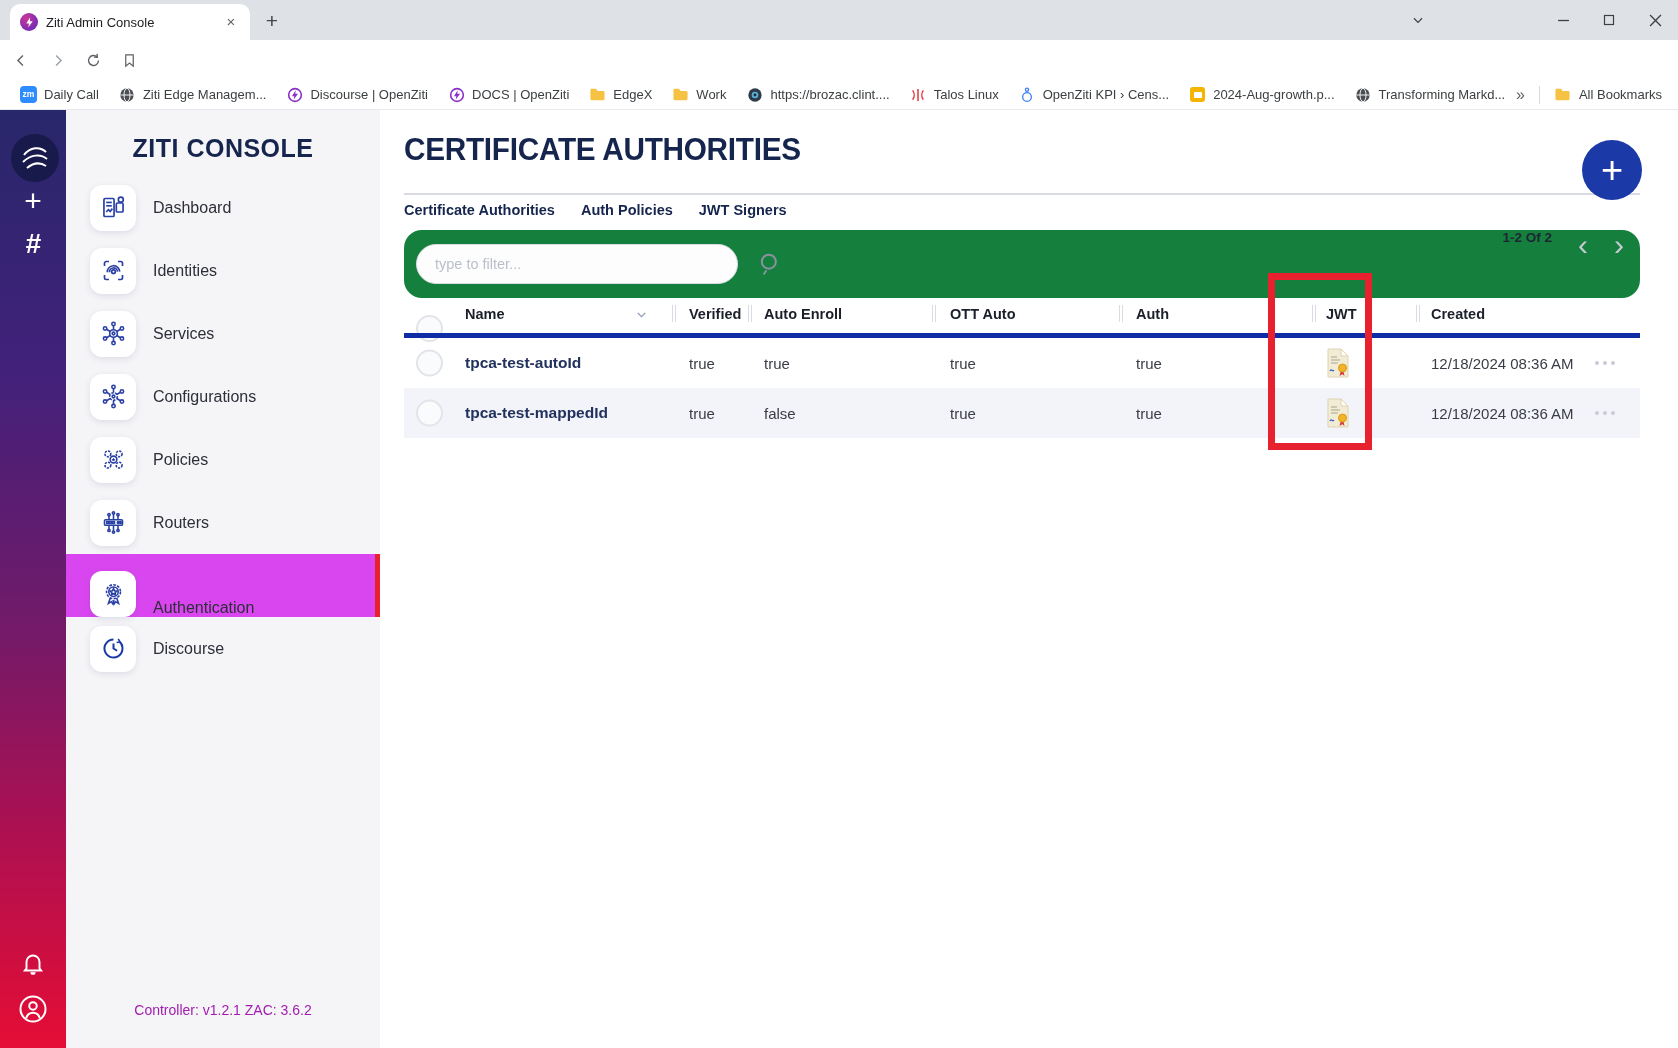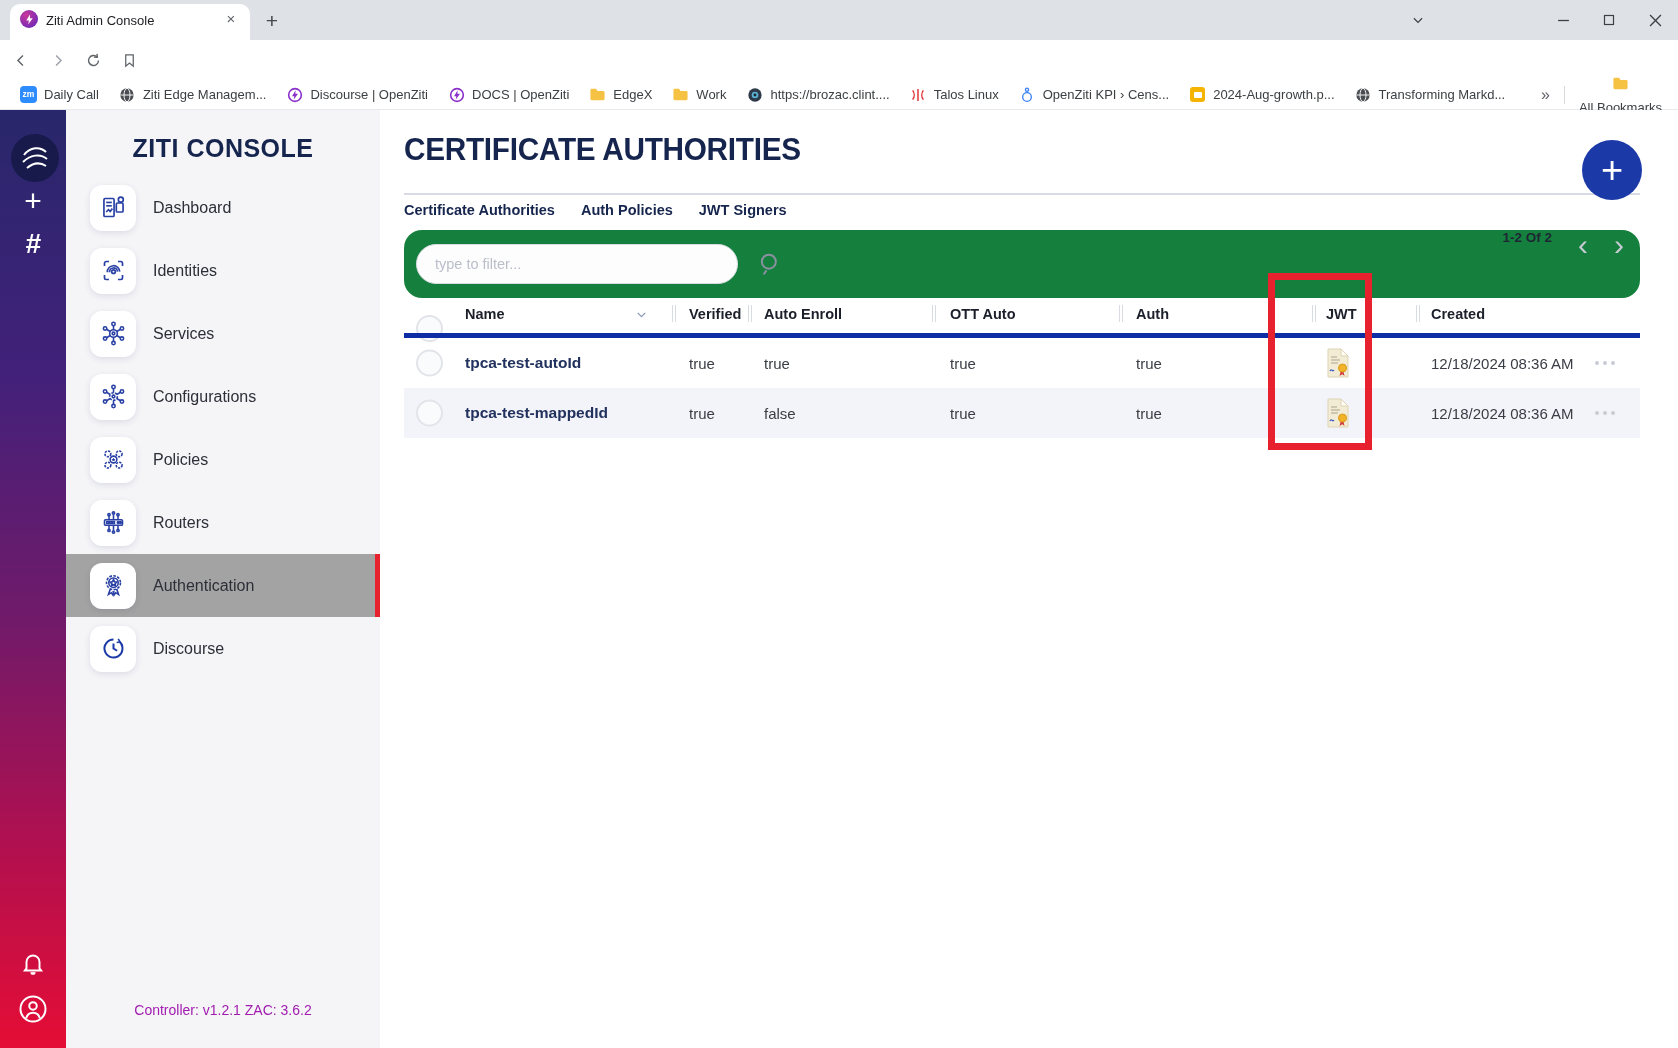--- a/index.html
+++ b/index.html
@@ -2,21 +2,21 @@
 <html><head>
 <meta charset="utf-8">
 <style>
   * { margin:0; padding:0; box-sizing:border-box; }
   html,body { width:1678px; height:1048px; overflow:hidden; background:#fff;
     font-family:"Liberation Sans", sans-serif; }
 
   
   .tabstrip { position:absolute; left:0; top:0; width:1678px; height:40px; background:#dee1e6; }
   .tab { position:absolute; left:10px; top:4px; width:240px; height:36px; background:#fff;
-    border-radius:10px 10px 0 0; display:flex; align-items:flex-end; padding:12px 10px; }
+    border-radius:10px 10px 0 0; display:flex; align-items:center; padding:0 10px; }
   .tab-favicon { width:18px; height:18px; border-radius:50%;
     background:radial-gradient(circle at 35% 30%, #c9379b, #7b2bb3 70%);
     display:flex; align-items:center; justify-content:center; flex:0 0 18px; }
   .tab-title { margin-left:8px; font-size:13px; color:#202124; white-space:nowrap; overflow:hidden; flex:1; }
   .tab-close { width:18px; height:18px; color:#5f6368; font-size:15px; line-height:17px; text-align:center;
     border-radius:50%; flex:0 0 18px; }
   .newtab { position:absolute; left:258px; top:8px; width:28px; height:28px; border-radius:50%;
     color:#45484d; font-size:21px; line-height:26px; text-align:center; font-weight:300; }
   .winbtns { position:absolute; right:0; top:0; height:40px; display:flex; align-items:center; }
   .winbtn { width:46px; height:40px; display:flex; align-items:center; justify-content:center; color:#3c4043; }
@@ -45,39 +45,39 @@
   .bookmarks { position:absolute; left:0; top:80px; width:1678px; height:30px; background:#fff;
     border-bottom:1px solid #e7e9ec; display:flex; align-items:center; font-size:13px; color:#3c4043; }
   .bm { display:flex; align-items:center; gap:7px; margin-left:20px; white-space:nowrap; }
   .bm-ico { width:17px; height:17px; display:flex; align-items:center; justify-content:center; flex:0 0 17px; }
   .zm { background:#2d8cff; border-radius:4px; color:#fff; font-size:8.5px; font-weight:bold; width:17px; height:17px; line-height:17px; text-align:center; }
   .slides { width:15px; height:15px; background:#f4b400; border-radius:3px; display:flex; align-items:center; justify-content:center; }
   .slides i { display:block; width:8px; height:6px; background:#fff; border-radius:1px; }
   .bm-spacer { flex:1; }
   .bm-more { color:#5f6368; font-size:16px; margin-right:14px; }
   .bm-div { width:1px; height:18px; background:#d9dcdf; margin-right:14px; }
-  .allbm { display:flex; align-items:center; gap:8px; margin-right:16px;flex-direction:column; }
+  .allbm { display:flex; align-items:center; gap:8px; margin-right:16px; }
 
   
   .app { position:absolute; left:0; top:110px; width:1678px; height:938px; background:#fff; }
 
   .rail { position:absolute; left:0; top:0; width:66px; height:938px;
     background:linear-gradient(180deg,#28276b 0%,#42217a 28%,#721a69 55%,#b01050 78%,#e50d35 100%); }
   .rail-logo { position:absolute; left:11px; top:24px; width:48px; height:48px; border-radius:50%;
     background:#171a4b; display:flex; align-items:center; justify-content:center; }
   .rail-glyph { position:absolute; left:0; width:66px; text-align:center; color:#fff; }
   .rail-plus { top:74px; font-size:30px; font-weight:300; }
   .rail-hash { top:118px; font-size:28px; font-weight:700; font-style:italic; }
   .rail-bottom { position:absolute; left:0; bottom:24px; width:66px; display:flex; flex-direction:column; align-items:center; gap:18px; }
 
   .sidebar { position:absolute; left:66px; top:0; width:314px; height:938px; background:#f5f5f8; }
   .sb-title { margin-top:24px; text-align:center; font-size:25px; font-weight:800; color:#16254e; letter-spacing:.5px; }
   .sb-items { position:absolute; left:0; top:66px; width:314px; }
   .sb-item { position:relative; height:63px; display:flex; align-items:center; padding-left:24px; }
-  .sb-item.active { background:#a3a3a3; }
+  .sb-item.active { background:#d946ef;align-items:flex-end; }
   .sb-item.active::after { content:""; position:absolute; right:0; top:0; width:5px; height:63px; background:#e8212e; }
   .sb-card { width:46px; height:46px; background:#fff; border-radius:12px; box-shadow:0 2px 6px rgba(40,50,100,.12);
     display:flex; align-items:center; justify-content:center; flex:0 0 46px; }
   .sb-label { margin-left:17px; font-size:16px; color:#2d2f38; }
   .sb-footer { position:absolute; left:0; bottom:30px; width:314px; text-align:center; font-size:14px; color:#a21caf; }
 
   .main { position:absolute; left:380px; top:0; width:1298px; height:938px; background:#fff; }
   .page-title { position:absolute; left:24px; top:22px; font-size:31px; font-weight:800; color:#16254e;
     letter-spacing:-.3px; transform:scaleX(.96); transform-origin:left; }
   .fab { position:absolute; left:1202px; top:30px; width:60px; height:60px; border-radius:50%; background:#1b3aa8;

